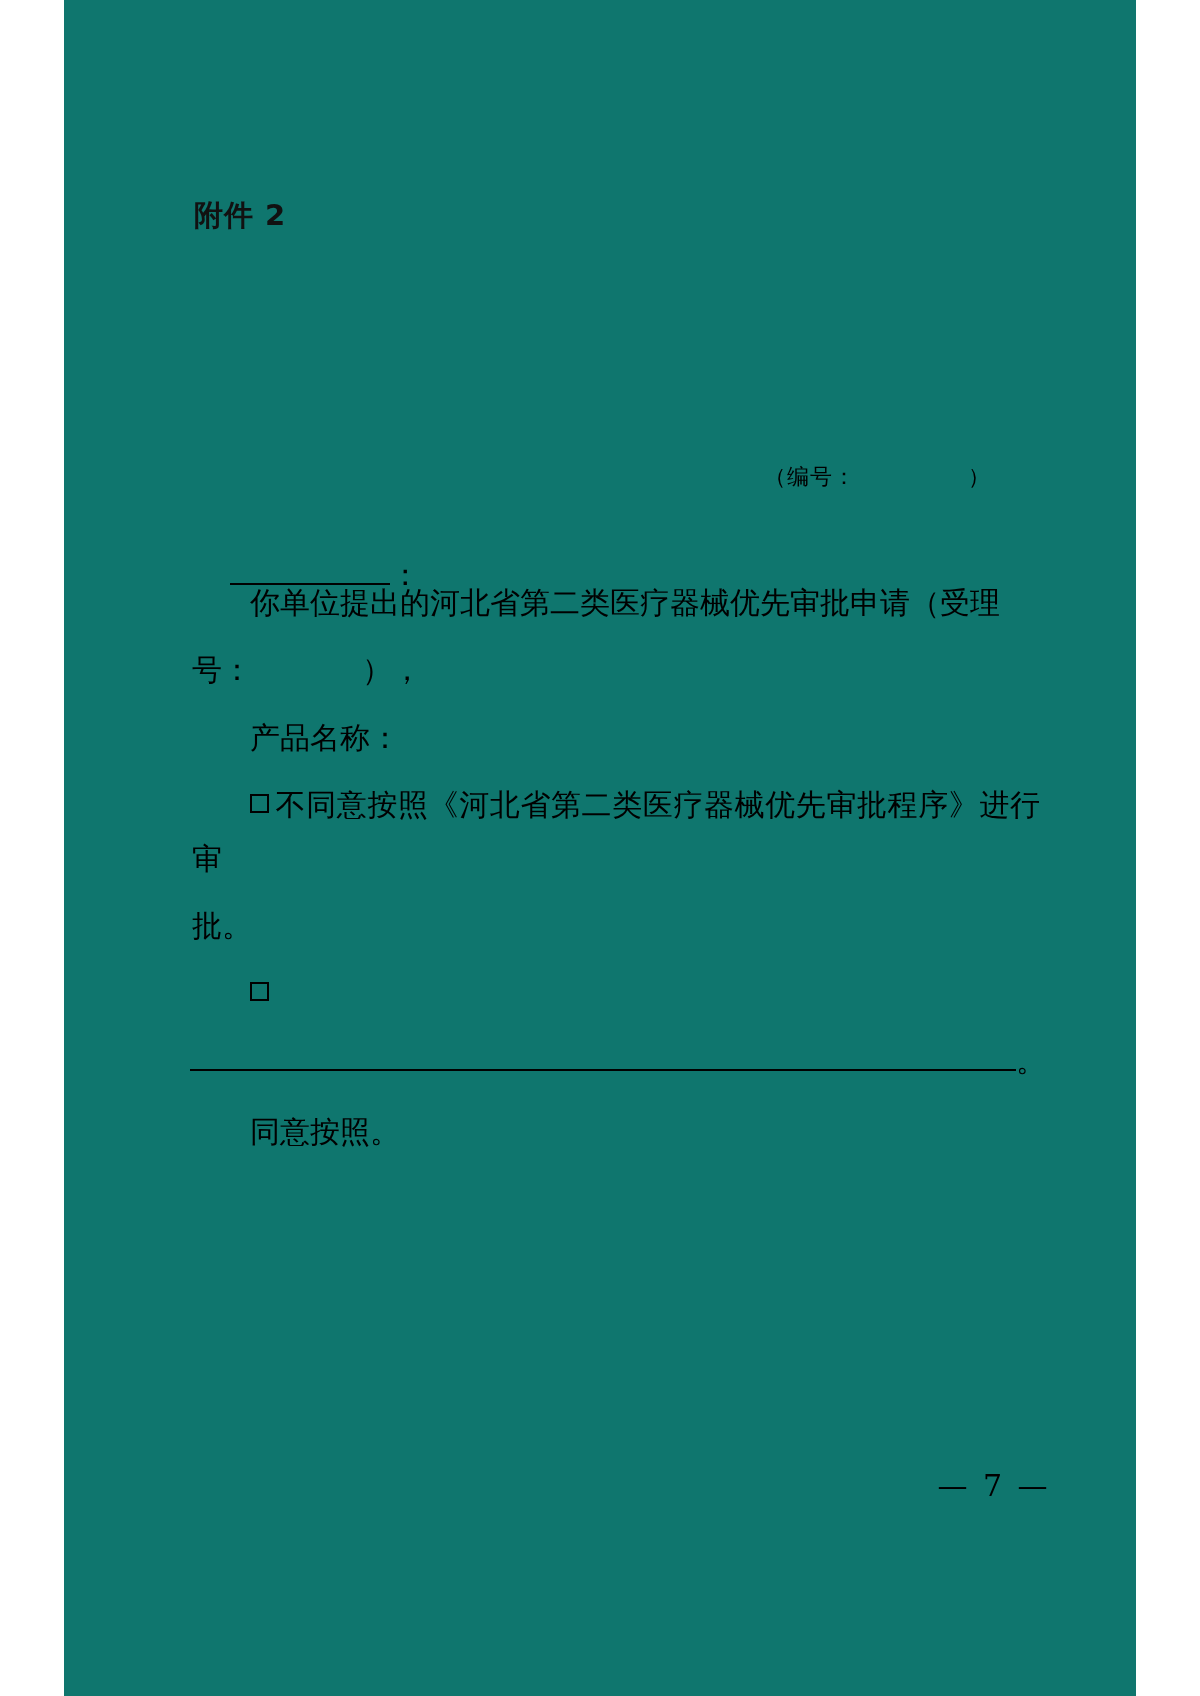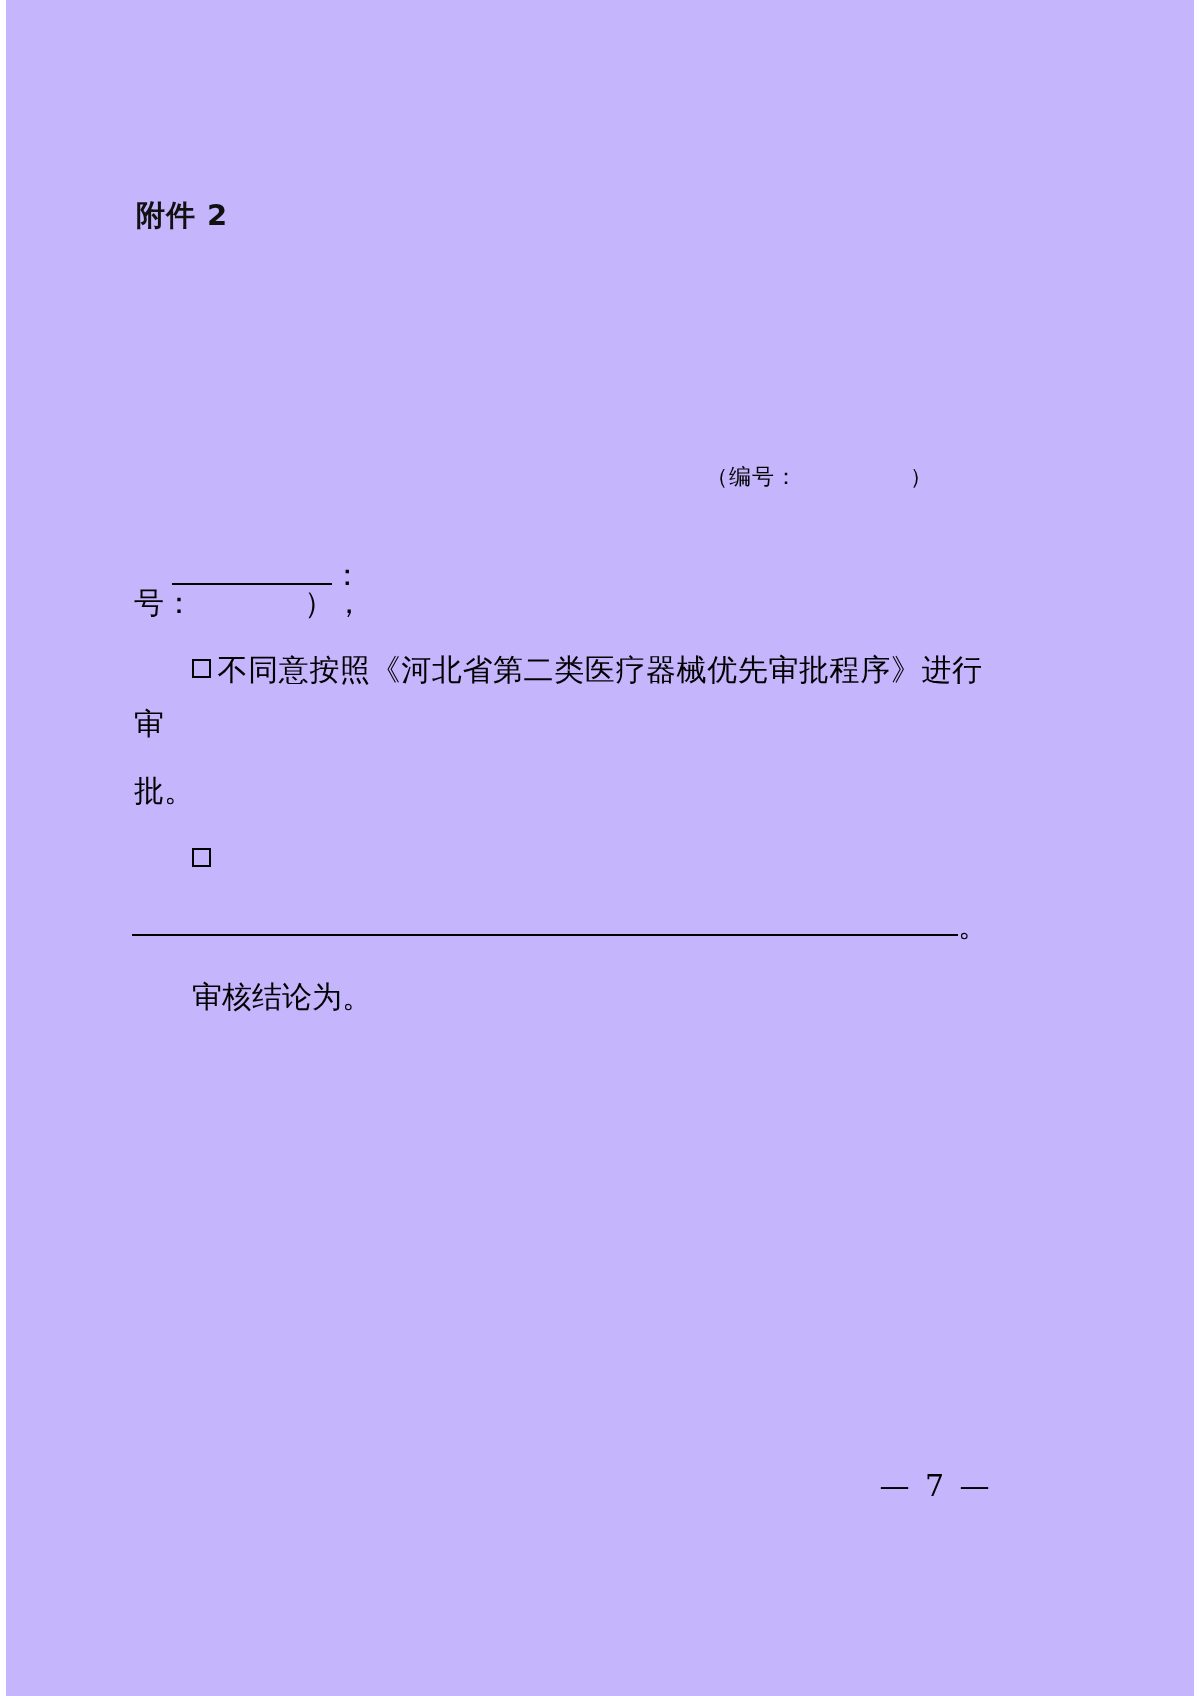--- a/index.html
+++ b/index.html
@@ -6,24 +6,24 @@
     margin: 0;
     padding: 0;
     background: #ffffff;
   }
   body {
     font-family: "Liberation Serif", serif;
     color: #000000;
   }
   .page {
     position: relative;
-    width: 1188px;
+    width: 1072px;
     height: 1696px;
     margin: 0 auto;
-    background: #c4b5fd;
+    background: #0f766e;
     overflow: hidden;
   }
 
   
   .attach-label {
     position: absolute;
     left: 130px;
     top: 196px;
     font-family: "DejaVu Sans", sans-serif;
     font-size: 29px;
@@ -149,40 +149,42 @@
 
 
   <div class="serial-line">（编号：              ）</div>
 
   <div class="addressee">
     <span class="blank-line"></span><span>：</span>
   </div>
 
   <div class="body-block">
 
+    <p class="para indent">你单位提出的河北省第二类医疗器械优先审批申请（受理</p>
 
     <p class="para">
       <span>号：</span><span class="gap-wide"></span><span>），</span>
     </p>
 
+    <p class="para indent">产品名称：</p>
 
 
     <p class="para indent">
       <span class="checkbox"></span><span>不同意按照《河北省第二类医疗器械优先审批程序》进行审</span>
     </p>
     <p class="para">批。</p>
 
     <p class="para indent">
       <span class="checkbox"></span>
     </p>
 
 
     <p class="rule-row-2">
       <span class="fill-rule rule-2"></span><span>。</span>
     </p>
 
-    <p class="para indent">审核结论为。</p>
+    <p class="para indent">同意按照。</p>
 
   </div>
 
   <div class="page-number">— 7 —</div>
 
 </div>
 
 </body></html>

